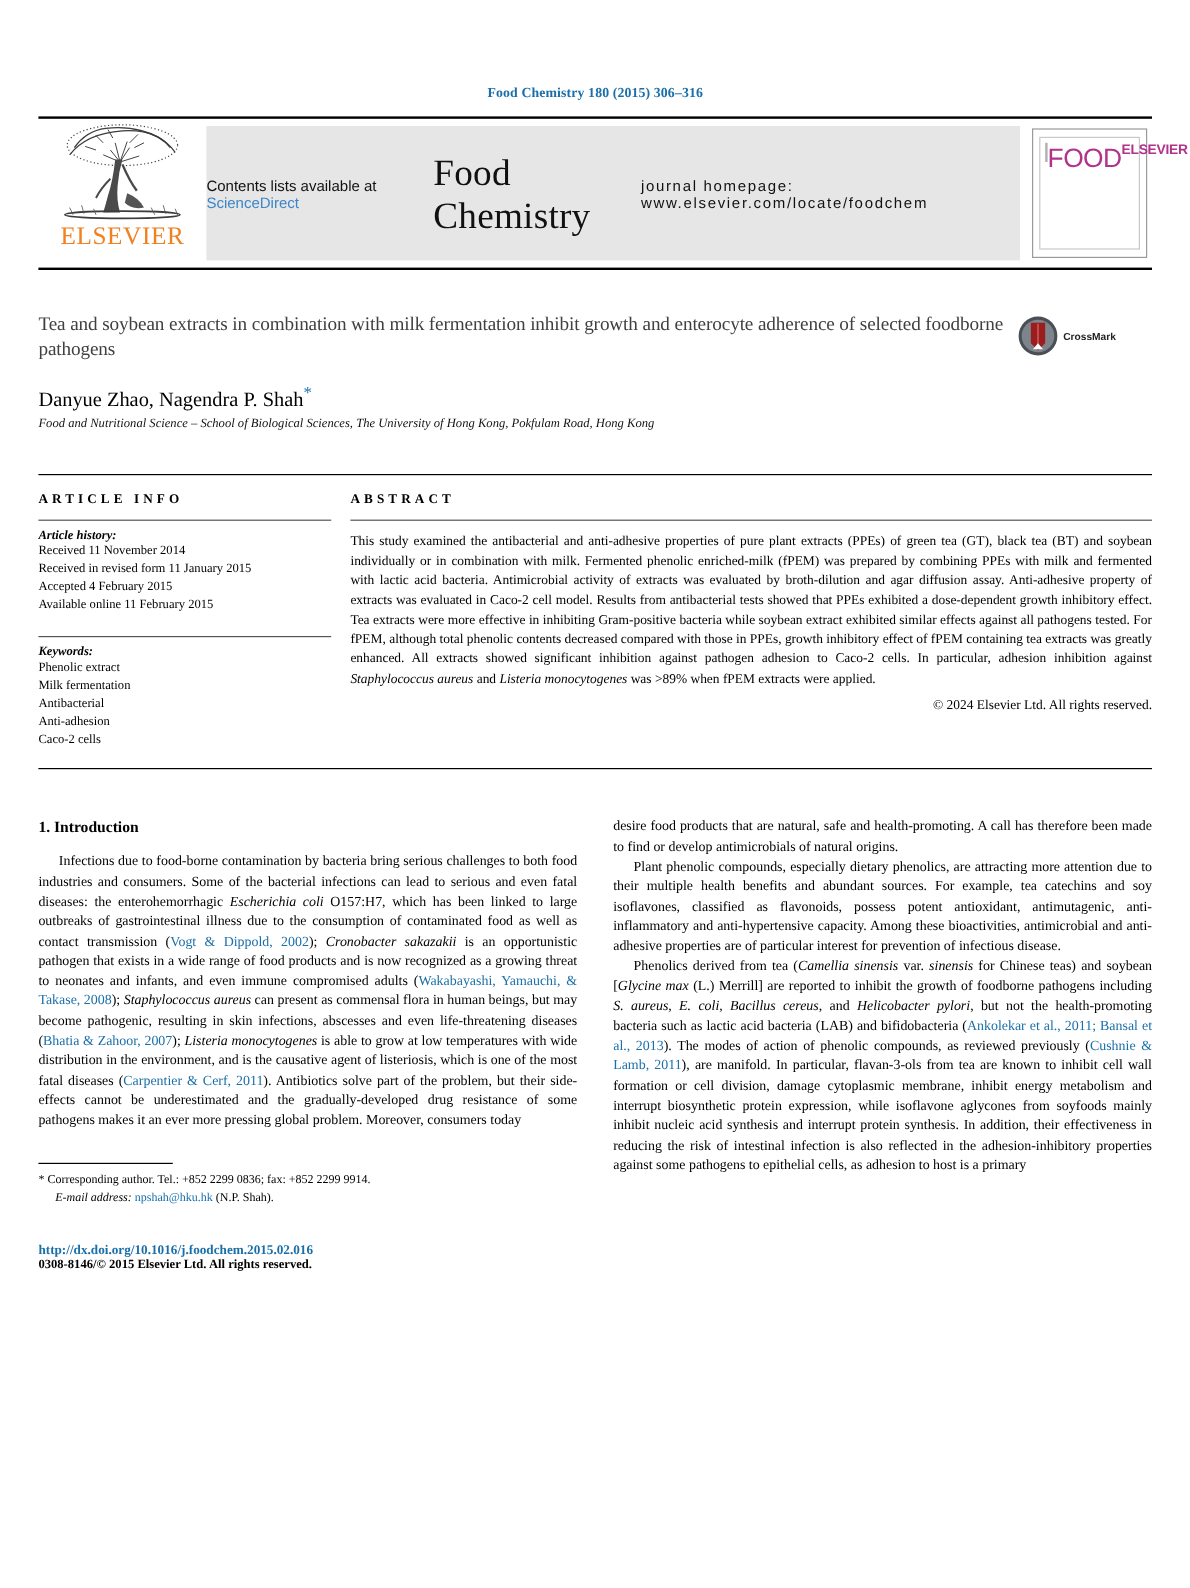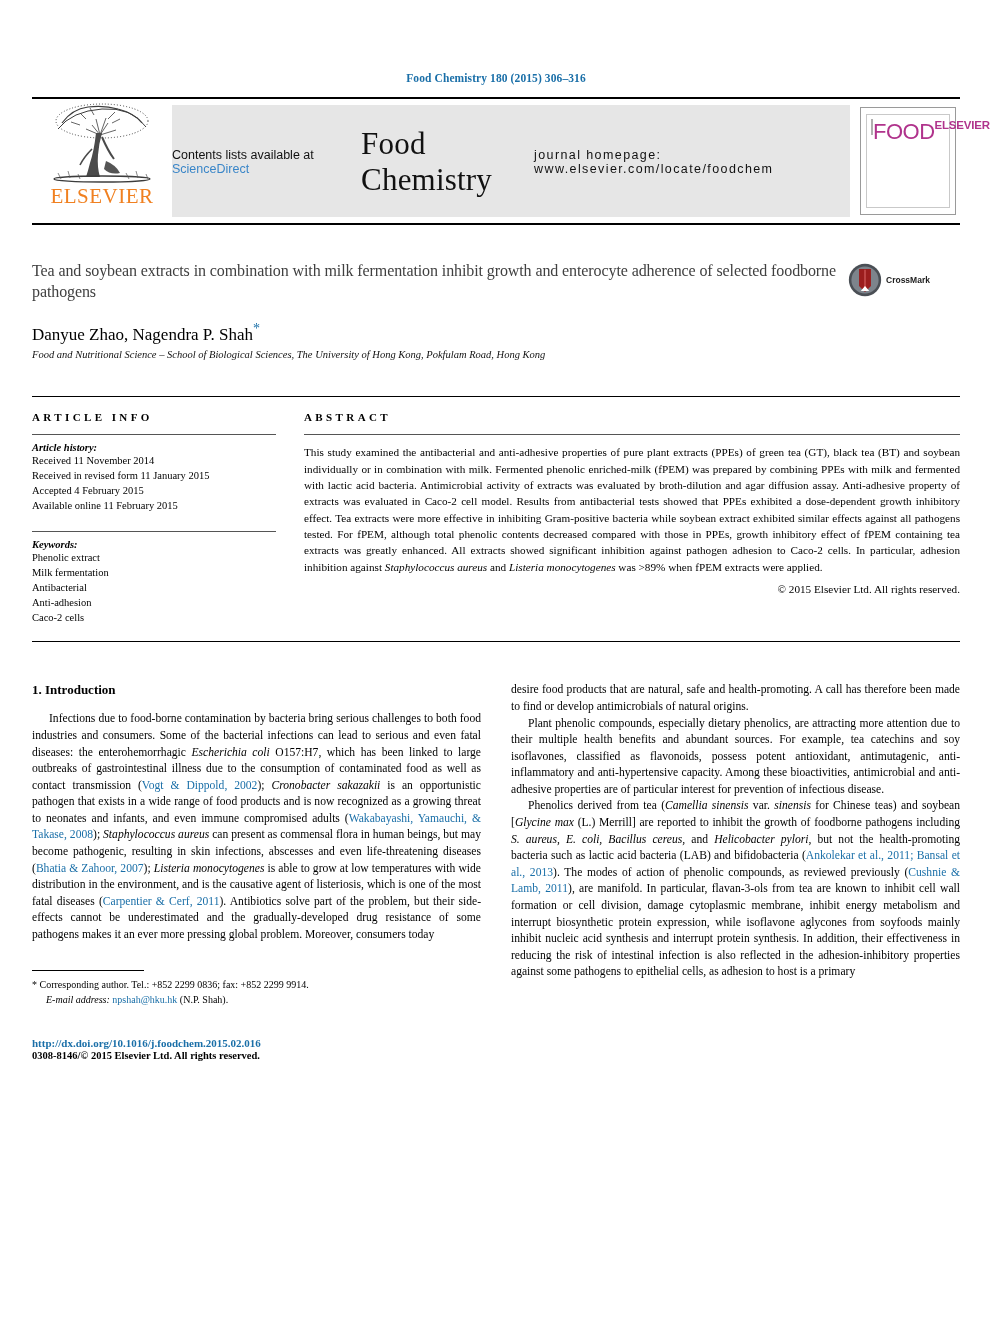--- a/index.html
+++ b/index.html
@@ -160,21 +160,21 @@
     text-align: right;
   }
 
   
   .infoabs {
     margin: 36px 32px 16px 32px;
     border-top: 1.6px solid #000;
     border-bottom: 1.6px solid #000;
     padding: 14px 0 16px 0;
     display: flex;
-    gap: 22px;
+    gap: 10px;
   }
   .col-info { flex: 0 0 250px; width: 250px; padding-right: 6px; }
   .col-abs { flex: 1 1 auto; }
   .sec-head {
     font-family: "Liberation Serif", serif;
     font-weight: bold;
     font-size: 11px;
     letter-spacing: 3.4px;
     margin-bottom: 11px;
   }
@@ -317,21 +317,21 @@
       <div class="info-line">Milk fermentation</div>
       <div class="info-line">Antibacterial</div>
       <div class="info-line">Anti-adhesion</div>
       <div class="info-line">Caco-2 cells</div>
     </div>
 
     <div class="col-abs">
       <div class="sec-head">ABSTRACT</div>
       <div class="rule-abs"></div>
       <p class="abs-text"><span>This study examined the antibacterial and anti-adhesive properties of pure plant extracts (PPEs) of green tea (GT), black tea (BT) and soybean individually or in combination with milk. Fermented phenolic enriched-milk (fPEM) was prepared by combining PPEs with milk and fermented with lactic acid bacteria. Antimicrobial activity of extracts was evaluated by broth-dilution and agar diffusion assay. Anti-adhesive property of extracts was evaluated in Caco-2 cell model. Results from antibacterial tests showed that PPEs exhibited a dose-dependent growth inhibitory effect. Tea extracts were more effective in inhibiting Gram-positive bacteria while soybean extract exhibited similar effects against all pathogens tested. For fPEM, although total phenolic contents decreased compared with those in PPEs, growth inhibitory effect of fPEM containing tea extracts was greatly enhanced. All extracts showed significant inhibition against pathogen adhesion to Caco-2 cells. In particular, adhesion inhibition against </span><span class="it">Staphylococcus aureus</span><span> and </span><span class="it">Listeria monocytogenes</span><span> was &gt;89% when fPEM extracts were applied.</span></p>
-      <div class="abs-copy">© 2015 Elsevier Ltd. All rights reserved.</div>
+      <div class="abs-copy">© 2024 Elsevier Ltd. All rights reserved.</div>
     </div>
   </div>
 
   <div class="body-cols">
 
     <div class="bcol">
       <div class="h2">1. Introduction</div>
       <p class="para"><span>Infections due to food-borne contamination by bacteria bring serious challenges to both food industries and consumers. Some of the bacterial infections can lead to serious and even fatal diseases: the enterohemorrhagic </span><span class="it">Escherichia coli</span><span> O157:H7, which has been linked to large outbreaks of gastrointestinal illness due to the consumption of contaminated food as well as contact transmission (</span><span class="ref">Vogt &amp; Dippold, 2002</span><span>); </span><span class="it">Cronobacter sakazakii</span><span> is an opportunistic pathogen that exists in a wide range of food products and is now recognized as a growing threat to neonates and infants, and even immune compromised adults (</span><span class="ref">Wakabayashi, Yamauchi, &amp; Takase, 2008</span><span>); </span><span class="it">Staphylococcus aureus</span><span> can present as commensal flora in human beings, but may become pathogenic, resulting in skin infections, abscesses and even life-threatening diseases (</span><span class="ref">Bhatia &amp; Zahoor, 2007</span><span>); </span><span class="it">Listeria monocytogenes</span><span> is able to grow at low temperatures with wide distribution in the environment, and is the causative agent of listeriosis, which is one of the most fatal diseases (</span><span class="ref">Carpentier &amp; Cerf, 2011</span><span>). Antibiotics solve part of the problem, but their side-effects cannot be underestimated and the gradually-developed drug resistance of some pathogens makes it an ever more pressing global problem. Moreover, consumers today</span></p>
 
       <div class="footnote-wrap">

